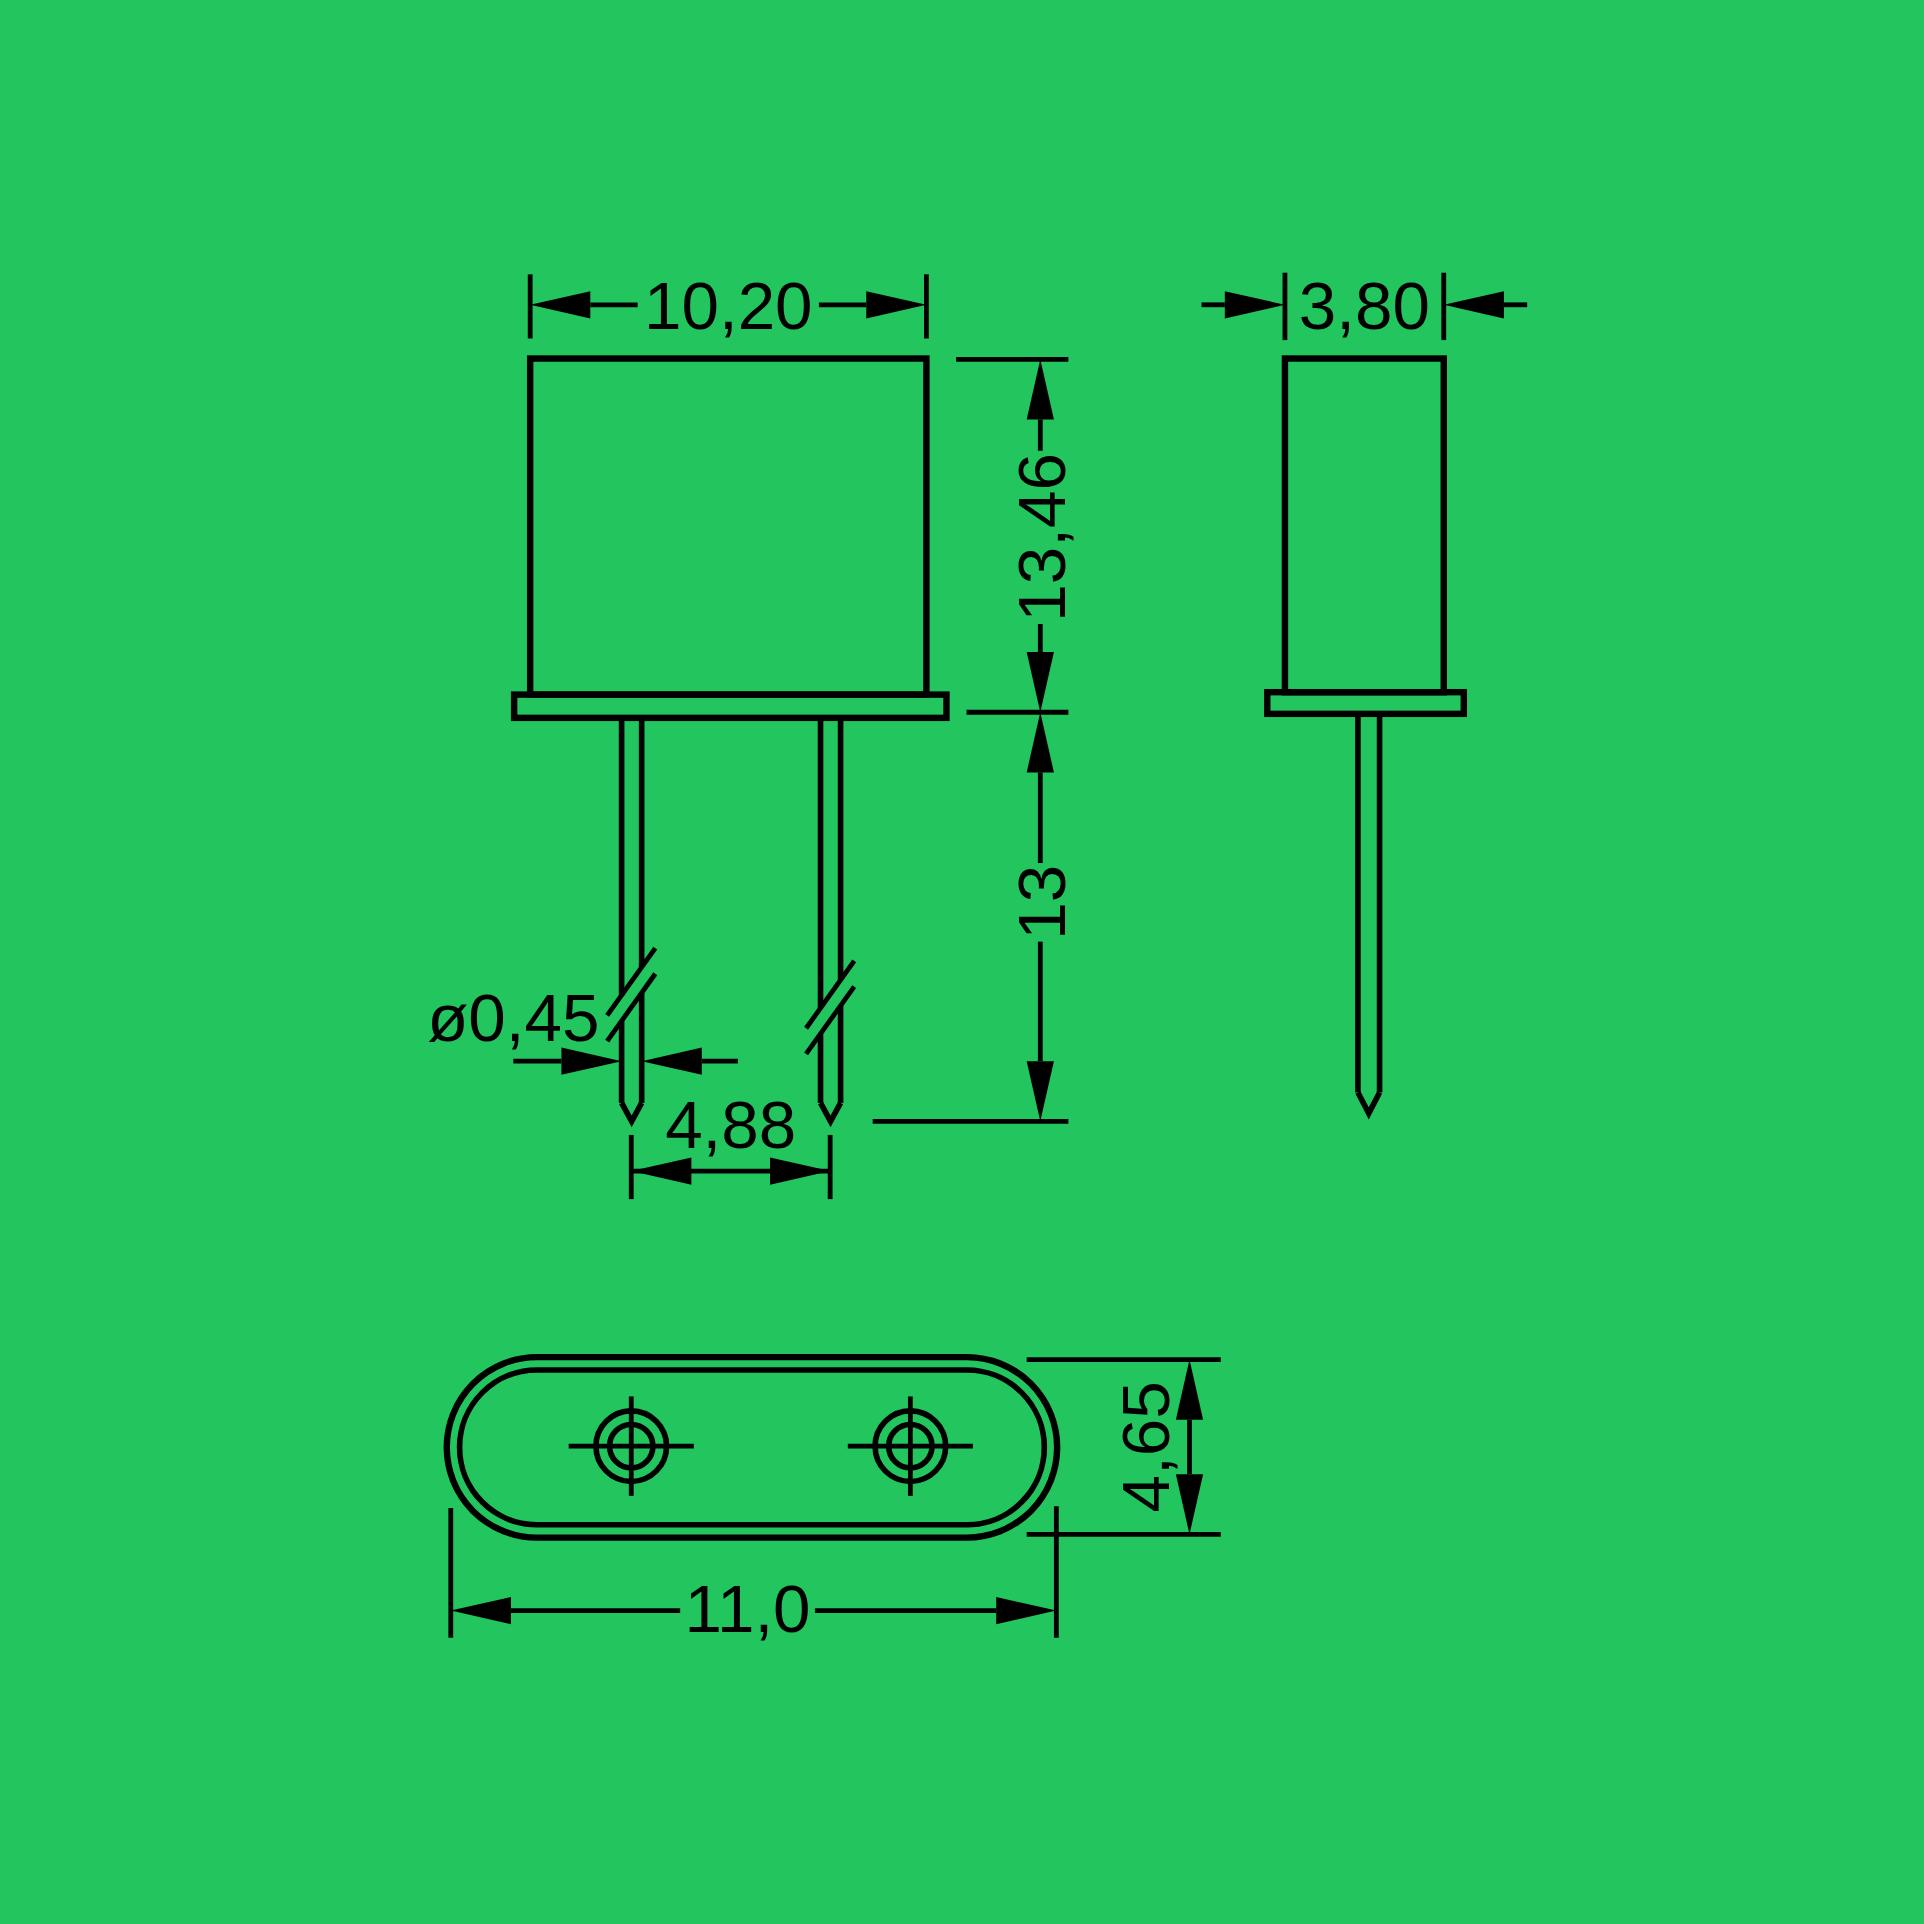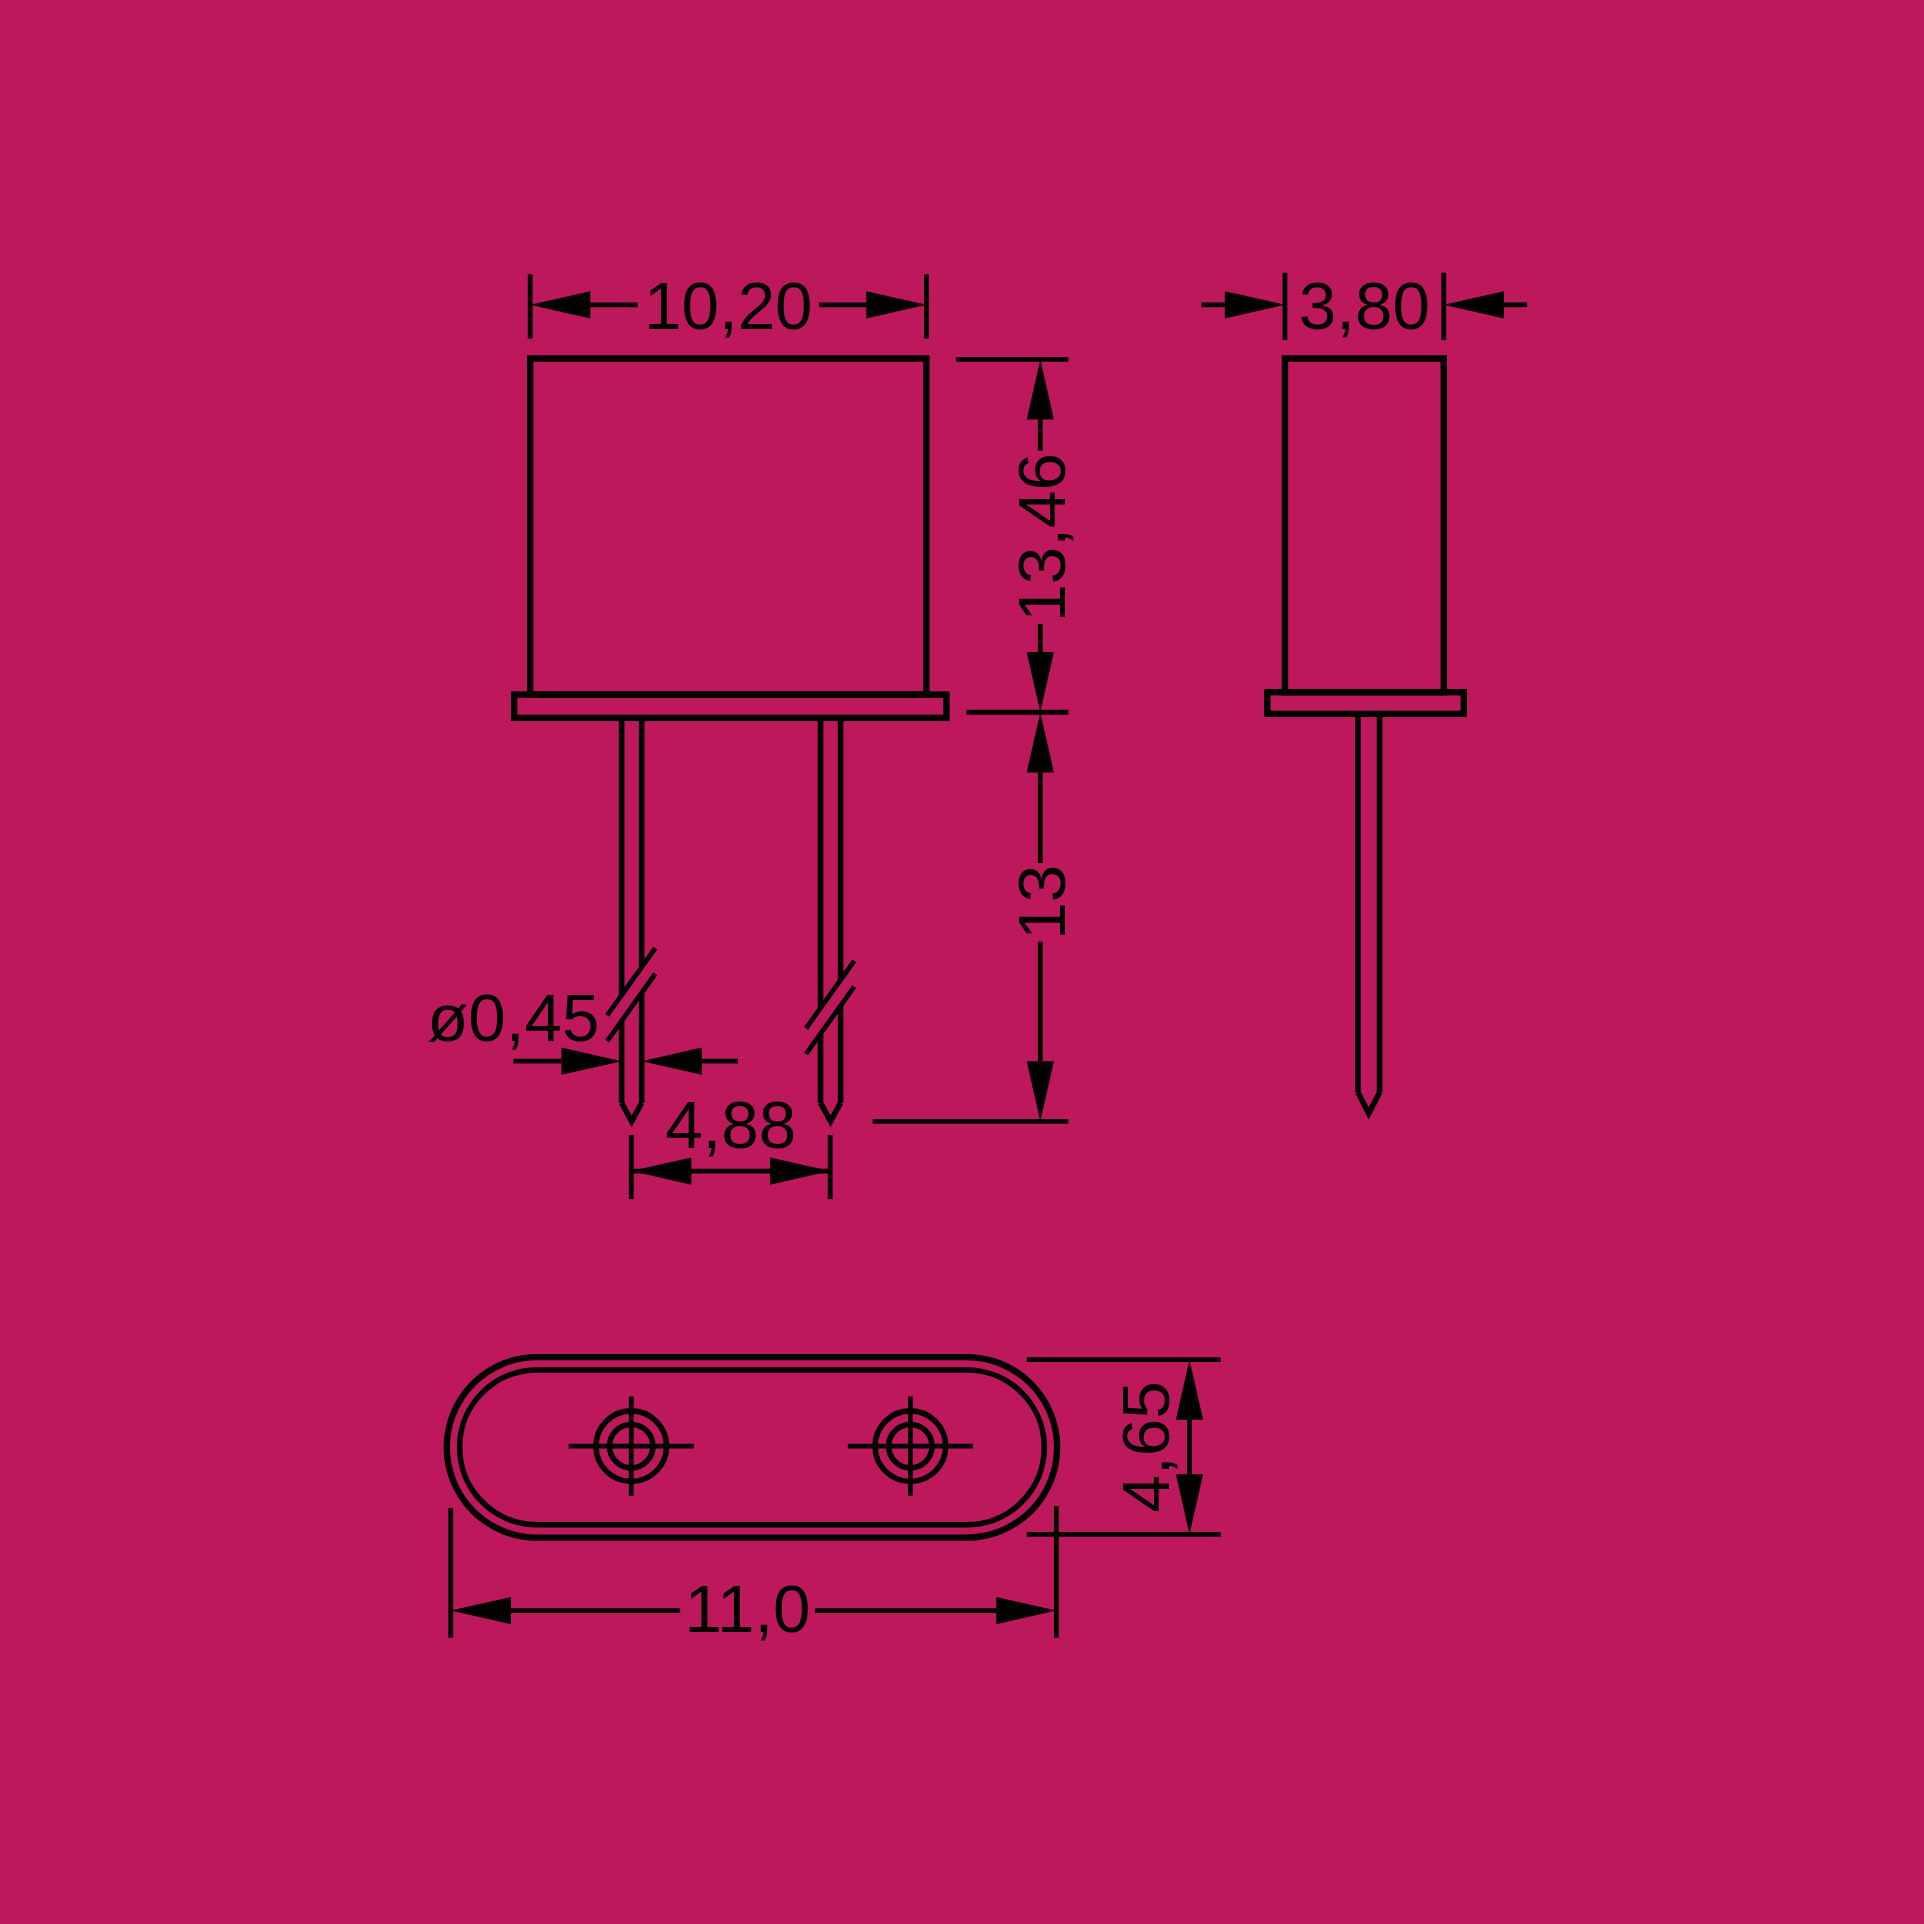--- a/index.html
+++ b/index.html
@@ -4,21 +4,21 @@
 <style>
   html, body {
     margin: 0;
     padding: 0;
     background: #ffffff;
   }
   #canvas {
     position: relative;
     width: 1925px;
     height: 1925px;
-    background: #be185d;
+    background: #22c55e;
     overflow: hidden;
   }
   svg { display: block; }
   .obj  { stroke: #000; stroke-width: 8; fill: none; }
   .obj2 { stroke: #000; stroke-width: 7; fill: none; }
   .thin { stroke: #000; stroke-width: 6; fill: none; }
   .arr  { fill: #000; stroke: none; }
   .dim  {
     font-family: "Liberation Sans", "DejaVu Sans", sans-serif;
     font-size: 84px;

